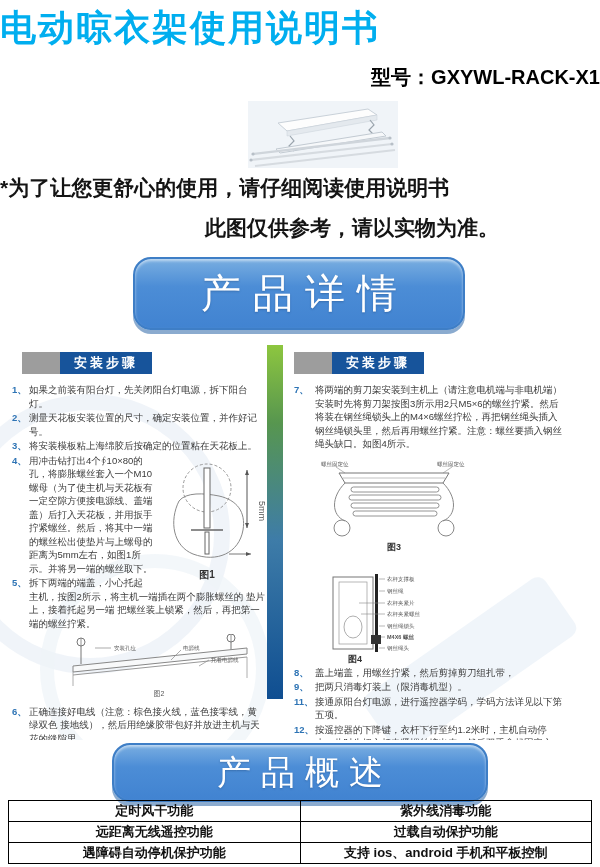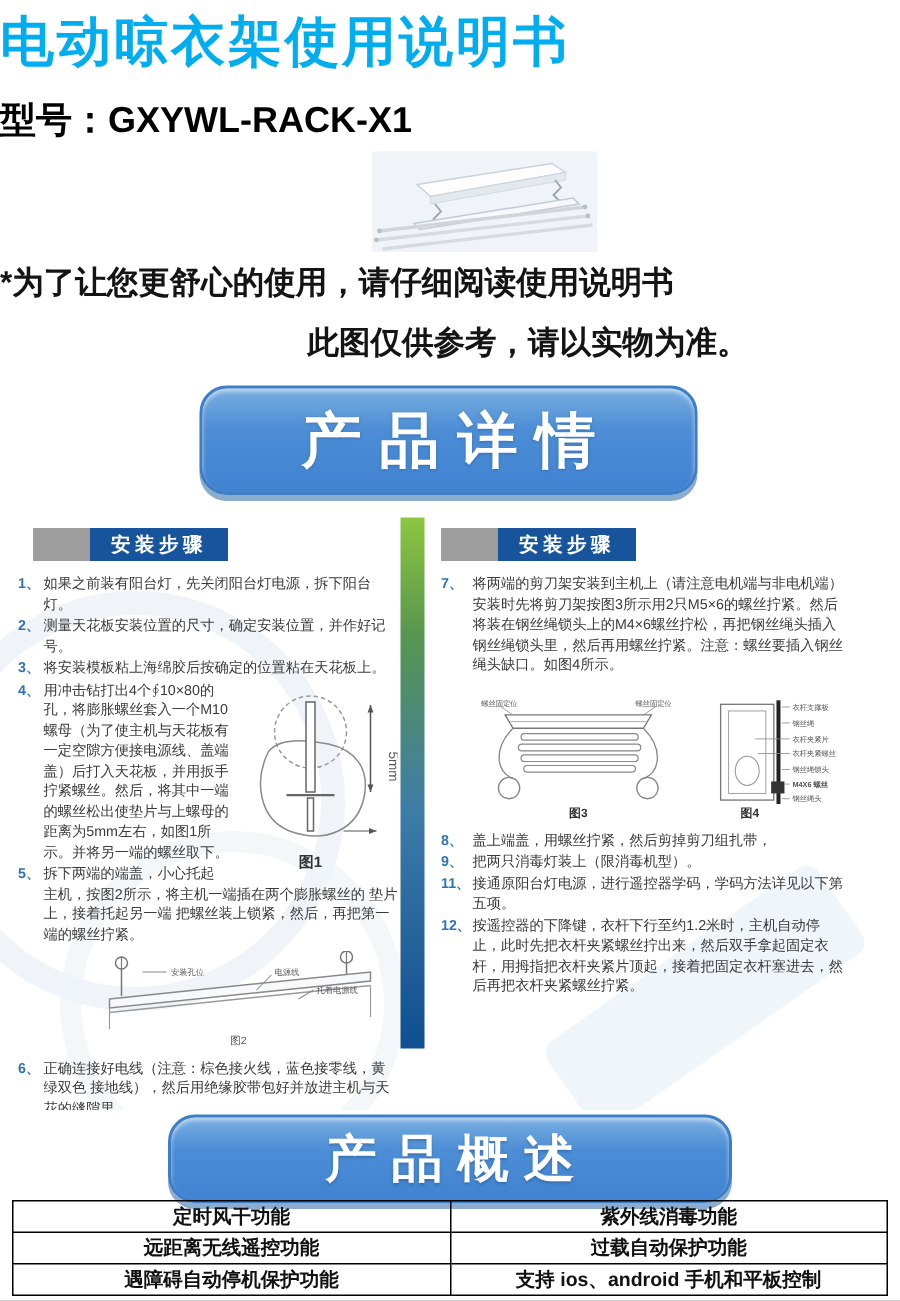--- a/index.html
+++ b/index.html
@@ -2,33 +2,33 @@
 <html><head>
 <meta charset="utf-8">
 <style>
   * { margin:0; padding:0; box-sizing:border-box; }
   body { background:#888; font-family:"Liberation Sans", sans-serif; }
   .page { position:relative; width:600px; height:867px; background:#fff; margin:0 auto; overflow:hidden; }
 
   .title { position:absolute; top:4px; left:0; width:100%; text-align:left;
            font-size:36px; font-weight:bold; color:#00AEEF; letter-spacing:2px; }
 
-  .model { position:absolute; top:64px; left:0; width:100%; text-align:left;
-           font-size:24px; font-weight:bold; color:#000; }
+  .model { position:absolute; top:64px; left:0; width:100%; text-align:right;
+           font-size:20px; font-weight:bold; color:#000; }
 
   .product-img { position:absolute; left:248px; top:101px; width:150px; height:67px;
                  background:#f0f4f8; }
 
   .notice1 { position:absolute; top:174px; left:0; width:100%; text-align:left;
              font-size:21px; color:#141414; font-weight:600; }
   .notice2 { position:absolute; top:214px; left:205px;
              font-size:21px; color:#141414; font-weight:600; }
 
   .banner-btn { position:absolute; display:flex; align-items:center; justify-content:center;
-                color:#fff; font-weight:bold; cursor:pointer;
+                color:#fff; font-weight:normal; cursor:pointer;
                 background:linear-gradient(180deg,#79AEE1 0%,#4C8DD6 40%,#4183D1 100%);
                 border:2px solid #3E7EC6; border-radius:18px;
                 box-shadow:0 4px 0 rgba(43,102,168,0.55), inset 0 2px 3px rgba(255,255,255,0.55);
                 text-shadow:0 1px 2px rgba(30,70,120,0.4); }
   .btn-details { left:133px; top:257px; width:332px; height:73px; font-size:40px; letter-spacing:12px; padding-left:12px; }
   .btn-overview { left:112px; top:743px; width:376px; height:59px; font-size:34px; letter-spacing:10px; padding-left:10px; }
 
   .steps-area { position:absolute; left:0; top:344px; width:600px; height:396px; overflow:hidden; }
   .swirl1 { position:absolute; left:-50px; top:50px; width:280px; height:280px; border:16px solid #EAF0F6;
             border-radius:50%; opacity:.7; }
@@ -53,21 +53,21 @@
   .steps-list { list-style:none; font-size:9.5px; line-height:13.5px; color:#3A3A3A; }
   .steps-list li { position:relative; padding-left:17px; margin-bottom:1px; }
   .panel-right .steps-list li { padding-left:21px; }
   .steps-list .num { position:absolute; left:0; top:0; color:#2E74B5; font-weight:bold; }
 
   .fig { color:#555; }
   .fig-caption { font-size:10px; font-weight:bold; fill:#333; }
   .fig-label { font-size:5.5px; fill:#555; }
   .fig1-wrap { float:right; width:106px; height:126px; margin:2px 0 2px 4px; }
   .fig2-wrap { margin:4px 0 4px 30px; }
-  .figs34-row { display:flex; gap:16px; margin:6px 0 10px 4px; }
+  .figs34-row { display:flex; gap:16px; margin:6px 0 10px 4px;flex-direction:column; }
 
   table.features { position:absolute; left:8px; top:800px; width:584px;
                    border-collapse:collapse; table-layout:fixed;padding-left:12px; }
   table.features td { border:1.5px solid #000; height:21px; text-align:center;
                       font-size:13px; font-weight:bold; color:#111; }
 </style>
 </head>
 <body>
 
 <div class="page">

